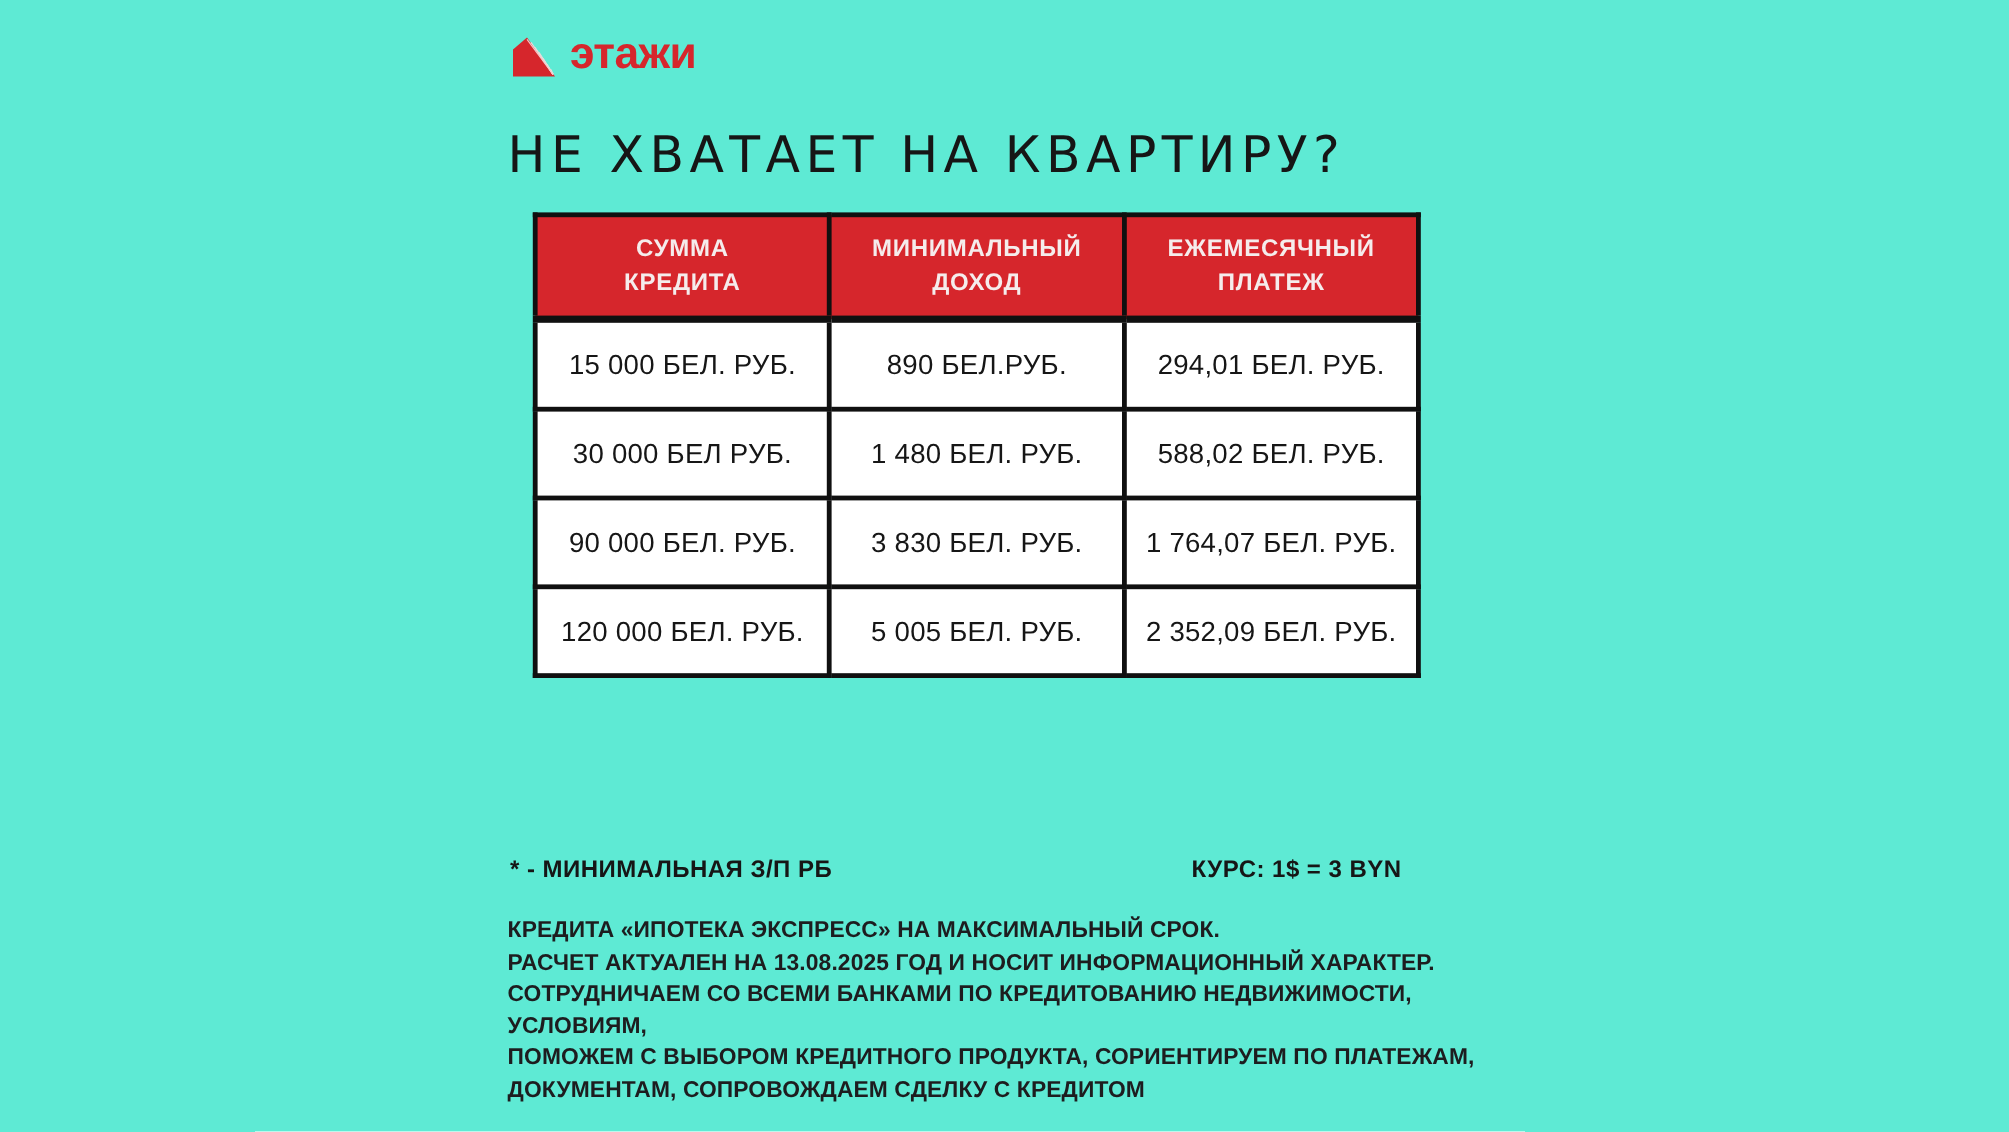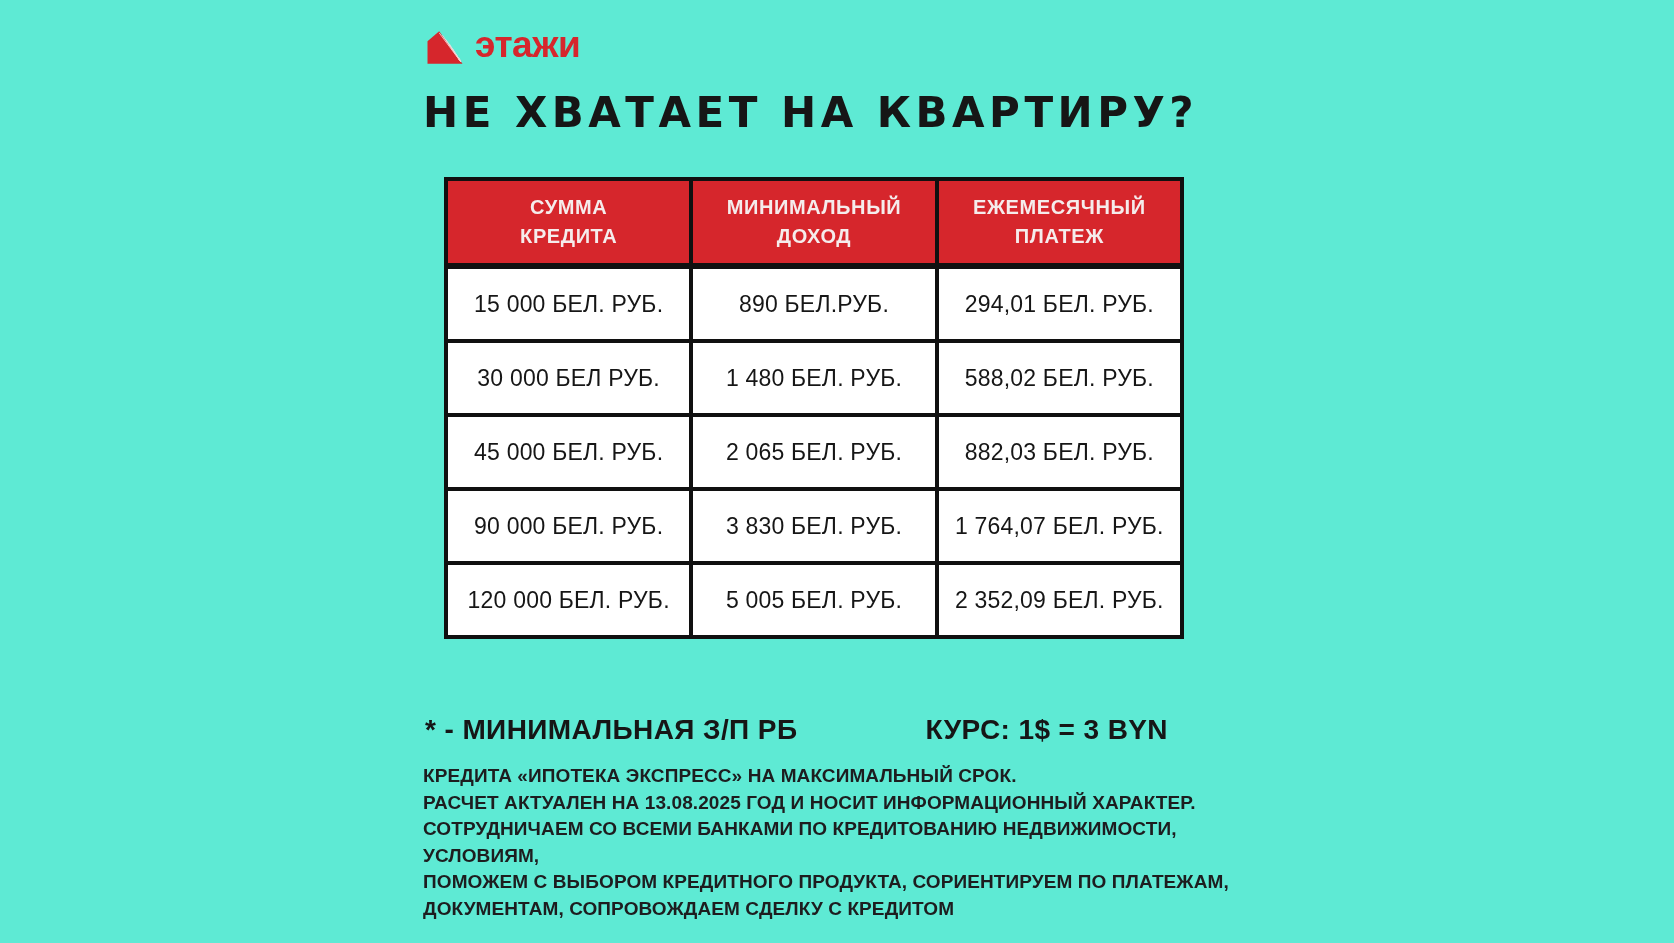--- a/index.html
+++ b/index.html
@@ -31,26 +31,26 @@
     font-weight: 700;
     letter-spacing: -0.5px;
     line-height: 1;
     padding-bottom: 4px;
   }
 
   
   .page-title {
     position: absolute;
     left: 423px;
-    top: 88px;
+    top: 104px;
     width: 760px;
     color: var(--text-black, #161616);
     font-family: "DejaVu Sans", sans-serif;
     font-size: 42px;
-    font-weight: 700;
+    font-weight: 400;
     letter-spacing: 4.5px;
     white-space: nowrap;
   }
 
   
   .credit-table {
     position: absolute;
     left: 444px;
     top: 177px;
     width: 740px;
@@ -85,21 +85,21 @@
   
   .notes-row {
     position: absolute;
     left: 425px;
     top: 714px;
     width: 743px;
     display: flex;
     justify-content: space-between;
     align-items: baseline;
     color: var(--text-black, #161616);
-    font-size: 28px;
+    font-size: 20px;
     font-weight: 700;
     letter-spacing: 0.4px;
   }
 
   
   .disclaimer {
     position: absolute;
     left: 423px;
     top: 763px;
     width: 820px;
@@ -152,25 +152,20 @@
         <td>15 000 БЕЛ. РУБ.</td>
         <td>890 БЕЛ.РУБ.</td>
         <td>294,01 БЕЛ. РУБ.</td>
       </tr>
       <tr>
         <td>30 000 БЕЛ РУБ.</td>
         <td>1 480 БЕЛ. РУБ.</td>
         <td>588,02 БЕЛ. РУБ.</td>
       </tr>
       <tr>
-        <td>45 000 БЕЛ. РУБ.</td>
-        <td>2 065 БЕЛ. РУБ.</td>
-        <td>882,03 БЕЛ. РУБ.</td>
-      </tr>
-      <tr>
         <td>90 000 БЕЛ. РУБ.</td>
         <td>3 830 БЕЛ. РУБ.</td>
         <td>1 764,07 БЕЛ. РУБ.</td>
       </tr>
       <tr>
         <td>120 000 БЕЛ. РУБ.</td>
         <td>5 005 БЕЛ. РУБ.</td>
         <td>2 352,09 БЕЛ. РУБ.</td>
       </tr>
     </tbody>

